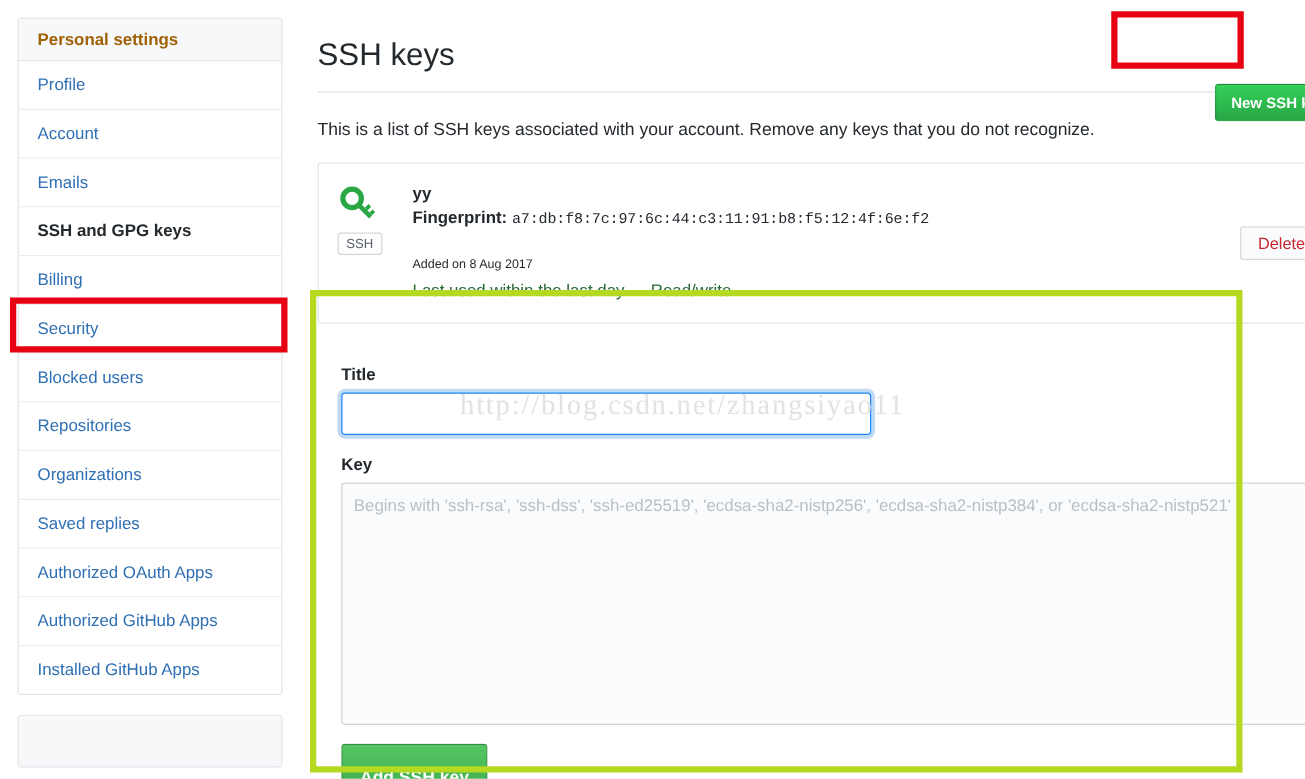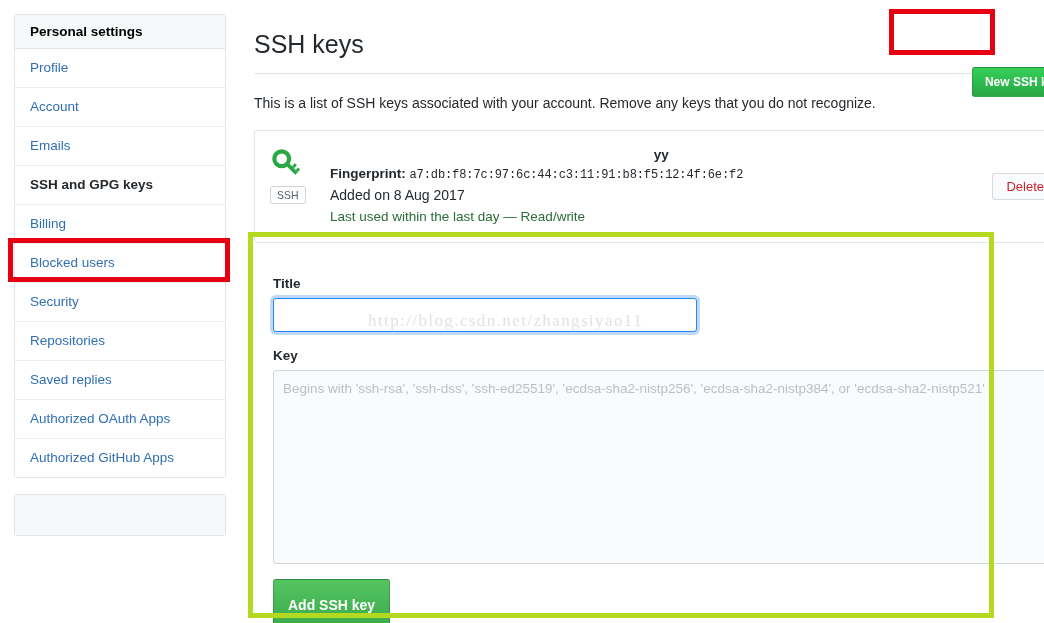--- a/index.html
+++ b/index.html
@@ -36,21 +36,21 @@
     border-radius: 3px;
     background: #fff;
     overflow: hidden;
   }
   .menu-heading {
     background: #f6f8fa;
     border-bottom: 1px solid #e1e4e8;
     padding: 9px 15px;
     font-size: 13.5px;
     font-weight: bold;
-    color: #000000;
+    color: #a16207;
   }
   .menu-item {
     display: block;
     padding: 10px 15px;
     font-size: 13.5px;
     color: #2f6fb3;
     border-bottom: 1px solid #eaecef;
     text-decoration: none;
     background: #fff;
     cursor: pointer;
@@ -144,38 +144,38 @@
     padding: 1px 6px;
     line-height: 14px;
     background: #fff;
   }
   .key-info { flex: 1 1 auto; min-width: 0; }
   .key-title {
     font-weight: bold;
     font-size: 13.5px;
     color: #24292e;
     line-height: 19px;
-    text-align: center;
   }
   .key-fingerprint {
     font-size: 13.5px;
     color: #24292e;
     line-height: 20px;
     font-weight: bold;
   }
   .key-fingerprint .mono {
     font-family: "Liberation Mono", "DejaVu Sans Mono", monospace;
     font-size: 12px;
     font-weight: normal;
     letter-spacing: -0.1px;
   }
   .key-added {
-    font-size: 14px;
+    font-size: 10px;
     color: #24292e;
     line-height: 21px;
+    margin-top: 16px;
   }
   .key-lastused {
     font-size: 13.5px;
     color: #2a6b37;
     line-height: 21px;
   }
   .btn-delete {
     flex: 0 0 auto;
     align-self: center;
     background: #fafbfc;
@@ -276,47 +276,49 @@
     height: 386px;
     border: 5px solid #b5d921;
   }
 
   
   .watermark {
     position: absolute;
     left: 368px;
     top: 311px;
     font-family: "Liberation Serif", serif;
-    font-size: 17px;
+    font-size: 23px;
     letter-spacing: 1.4px;
     color: #e2e2e2;
     white-space: nowrap;
     pointer-events: none;
     user-select: none;
   }
 </style>
 </head>
 <body>
 
 <div class="page">
 
   <div class="sidebar">
     <nav class="menu">
       <div class="menu-heading">Personal settings</div>
       <a class="menu-item">Profile</a>
       <a class="menu-item">Account</a>
       <a class="menu-item">Emails</a>
       <a class="menu-item selected">SSH and GPG keys</a>
       <a class="menu-item">Billing</a>
+      <a class="menu-item">Security</a>
       <a class="menu-item">Blocked users</a>
-      <a class="menu-item">Security</a>
       <a class="menu-item">Repositories</a>
+      <a class="menu-item">Organizations</a>
       <a class="menu-item">Saved replies</a>
       <a class="menu-item">Authorized OAuth Apps</a>
       <a class="menu-item">Authorized GitHub Apps</a>
+      <a class="menu-item">Installed GitHub Apps</a>
     </nav>
     <div class="menu-2">
       <div class="menu-heading">&nbsp;</div>
     </div>
   </div>
 
   <div class="main">
 
     <div class="page-head">
       <h1 class="page-title">SSH keys</h1>

